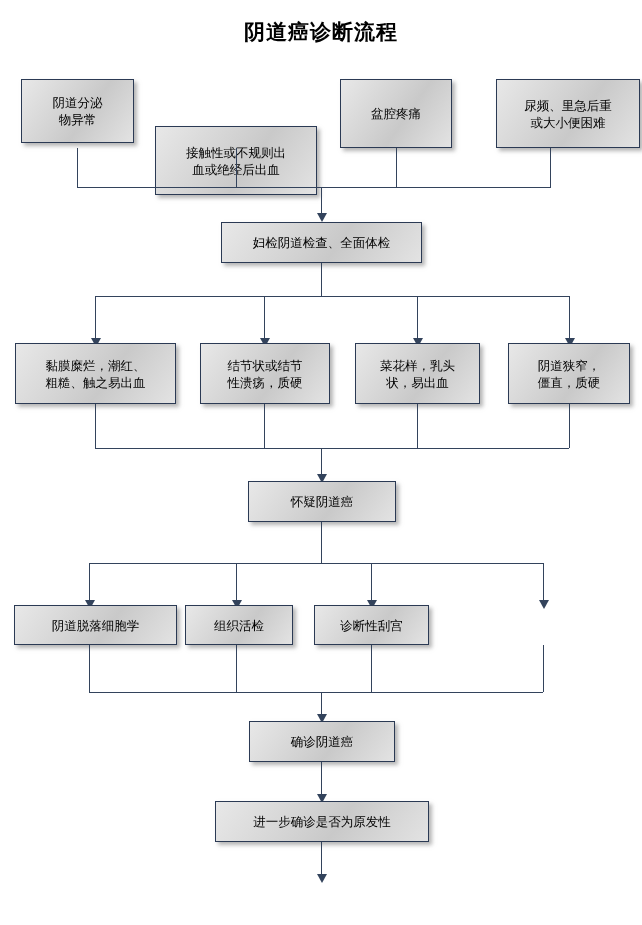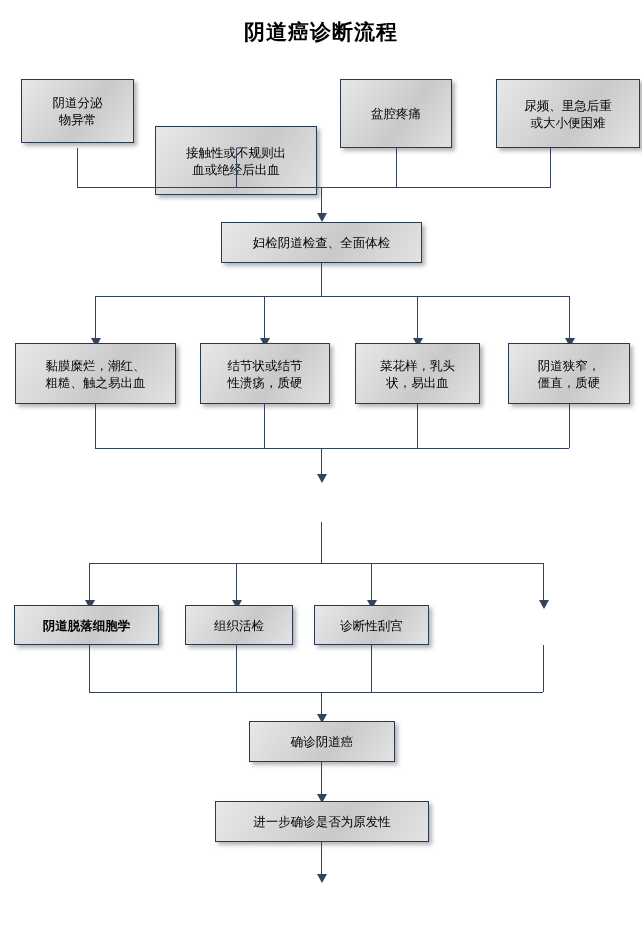--- a/index.html
+++ b/index.html
@@ -132,33 +132,34 @@
 僵直，质硬</div>
 
   <div class="conn v" style="left:95px;  top:404px; height:44px;"></div>
   <div class="conn v" style="left:264px; top:404px; height:44px;"></div>
   <div class="conn v" style="left:417px; top:404px; height:44px;"></div>
   <div class="conn v" style="left:569px; top:404px; height:44px;"></div>
   <div class="conn h" style="left:95px; top:448px; width:474px;"></div>
   <div class="conn v" style="left:321px; top:448px; height:33px;"></div>
   <div class="arrow" style="left:317px; top:474px;"></div>
 
+  <div class="node" style="left:248px; top:481px; width:148px; height:41px;">怀疑阴道癌</div>
 
   <div class="conn v" style="left:321px; top:522px; height:41px;"></div>
   <div class="conn h" style="left:89px; top:563px; width:454px;"></div>
   <div class="conn v" style="left:89px;  top:563px; height:44px;"></div>
   <div class="arrow" style="left:85px;  top:600px;"></div>
   <div class="conn v" style="left:236px; top:563px; height:44px;"></div>
   <div class="arrow" style="left:232px; top:600px;"></div>
   <div class="conn v" style="left:371px; top:563px; height:44px;"></div>
   <div class="arrow" style="left:367px; top:600px;"></div>
   <div class="conn v" style="left:543px; top:563px; height:44px;"></div>
   <div class="arrow" style="left:539px; top:600px;"></div>
 
-  <div class="node" style="left:14px; top:605px; width:145px; height:40px;font-weight:bold;">阴道脱落细胞学</div>
+  <div class="node" style="left:14px; top:605px; width:163px; height:40px;">阴道脱落细胞学</div>
   <div class="node" style="left:185px; top:605px; width:108px; height:40px;">组织活检</div>
   <div class="node" style="left:314px; top:605px; width:115px; height:40px;">诊断性刮宫</div>
 
   <div class="conn v" style="left:89px;  top:645px; height:47px;"></div>
   <div class="conn v" style="left:236px; top:645px; height:47px;"></div>
   <div class="conn v" style="left:371px; top:645px; height:47px;"></div>
   <div class="conn v" style="left:543px; top:645px; height:47px;"></div>
   <div class="conn h" style="left:89px; top:692px; width:454px;"></div>
   <div class="conn v" style="left:321px; top:692px; height:29px;"></div>
   <div class="arrow" style="left:317px; top:714px;"></div>

